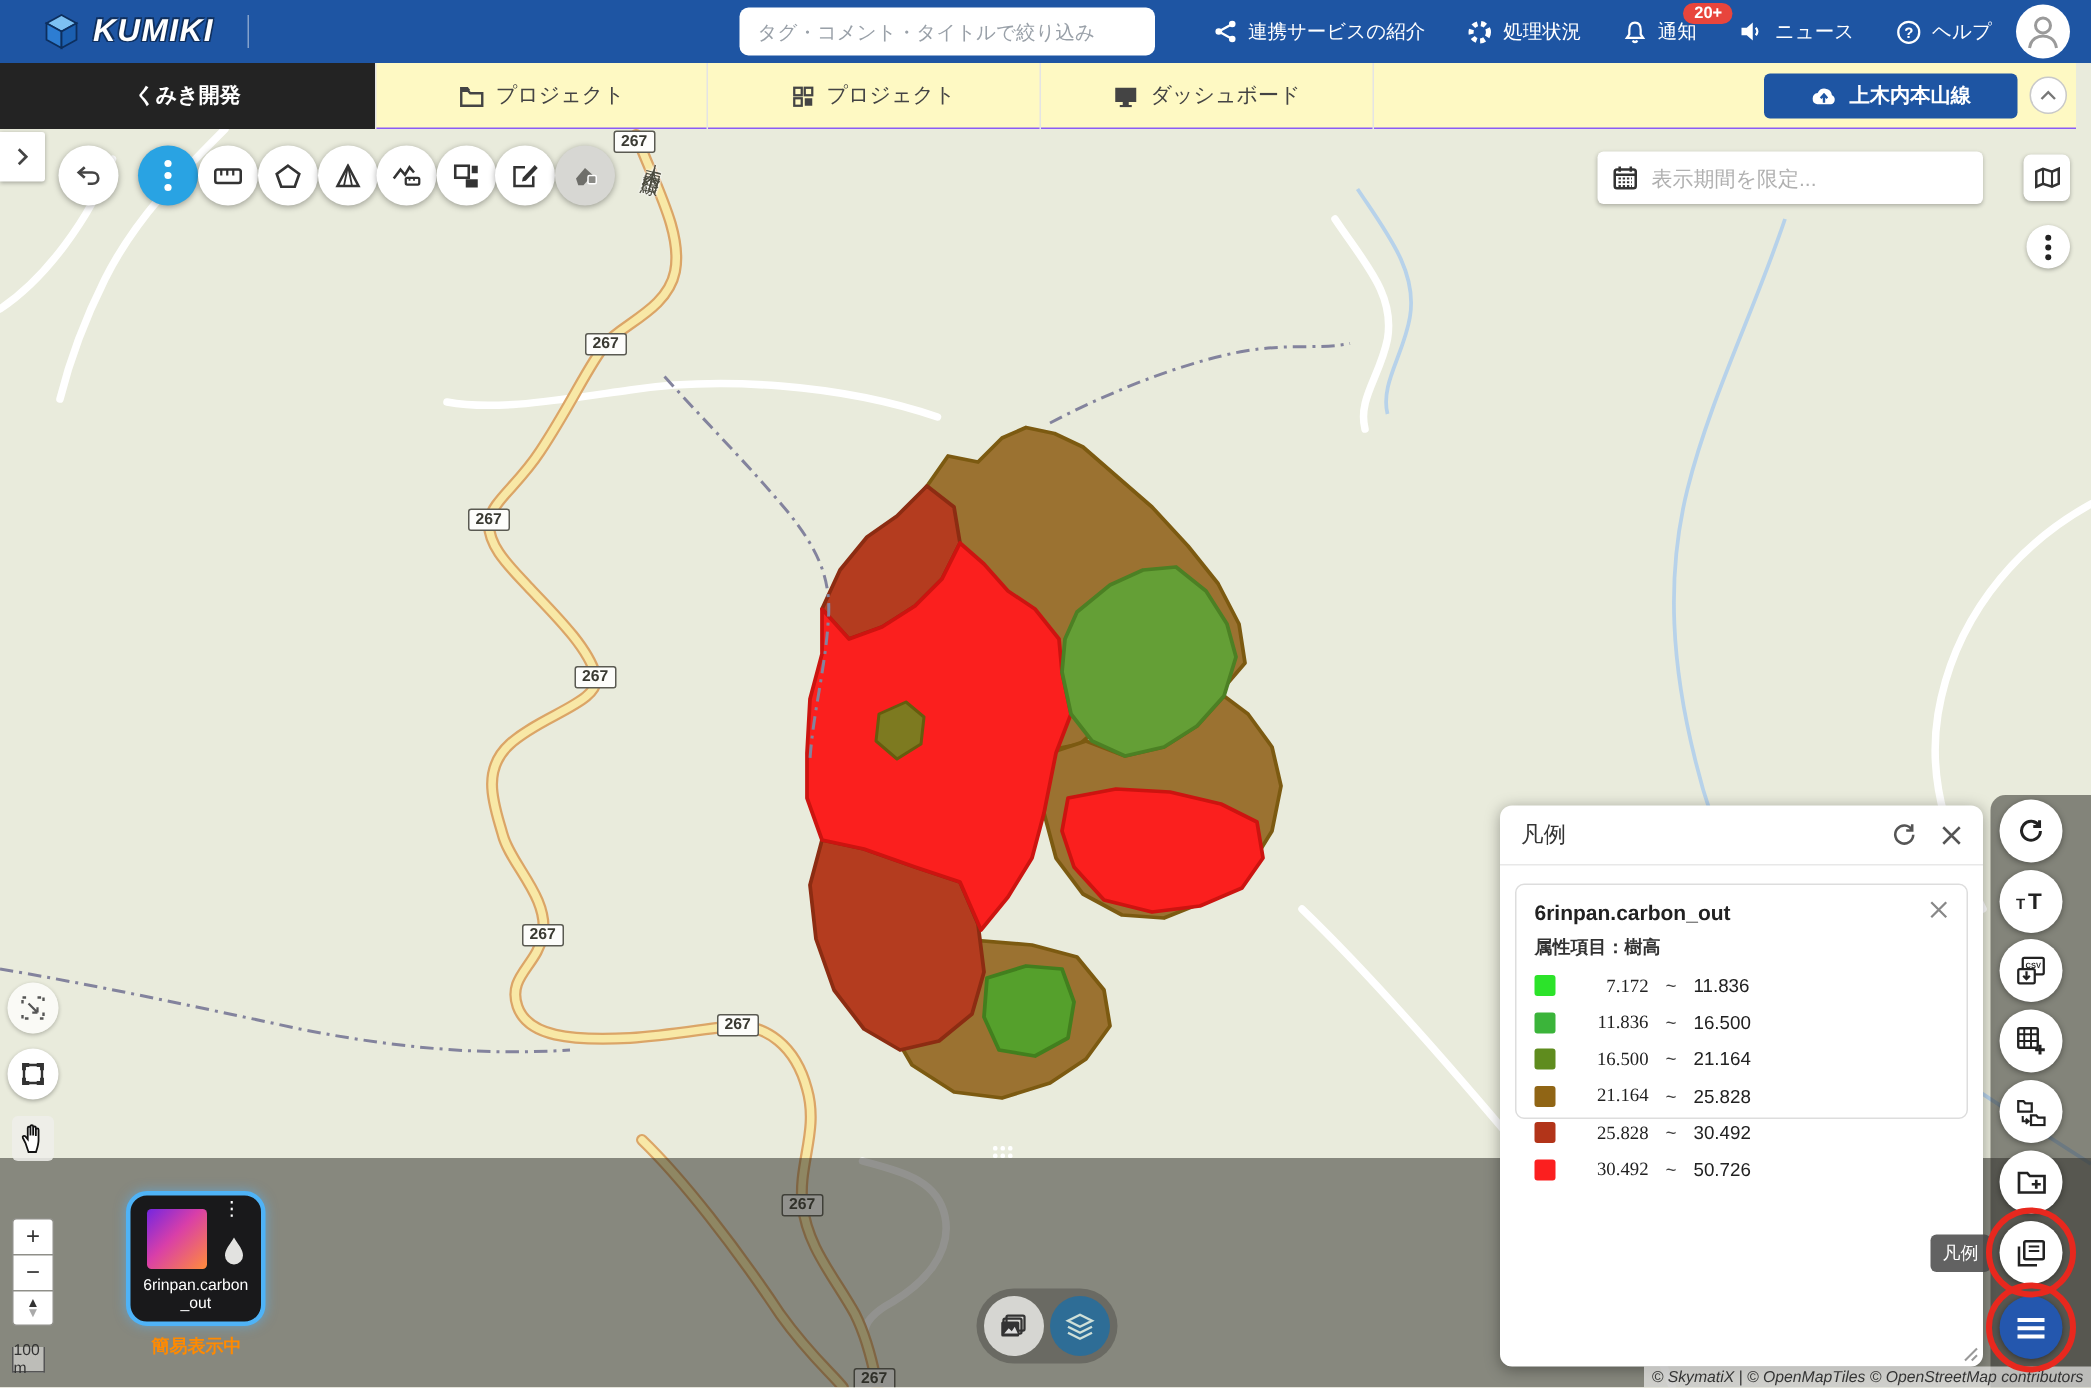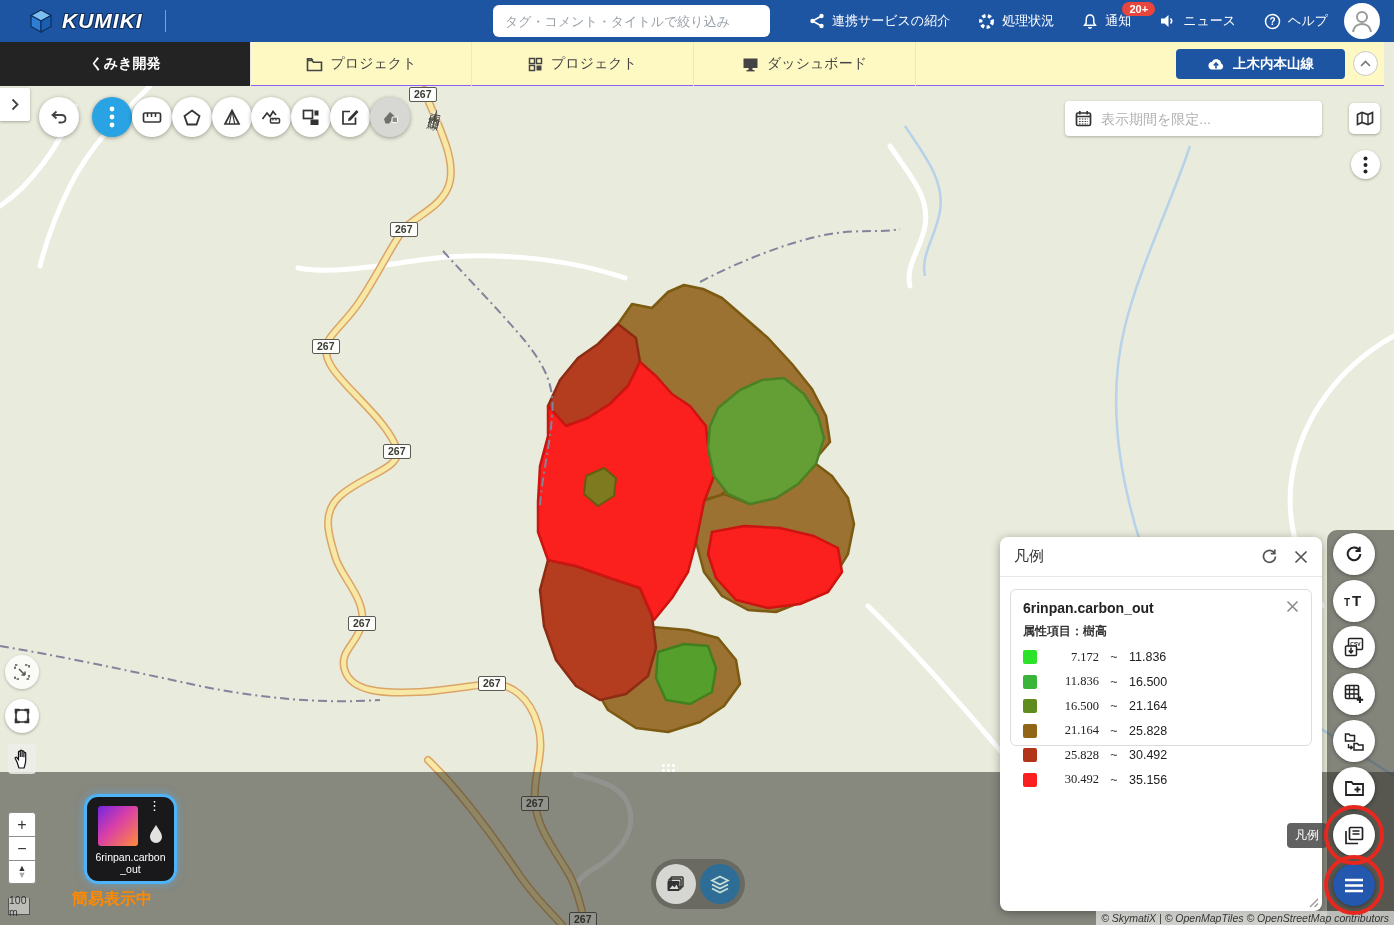--- a/index.html
+++ b/index.html
@@ -59,21 +59,21 @@
   .zbtn:first-child { border-radius:3px 3px 0 0; }
   .zbtn:last-child { border-bottom:1px solid #8f8f89; border-radius:0 0 3px 3px; font-size:9px; flex-direction:column; line-height:7px; }
   .comp-up { color:#333; } .comp-dn { color:#aaa; }
   #scalebar { position:absolute; left:8px; top:898px; width:22px; height:17px; border-left:1.5px solid #555; border-right:1.5px solid #555; border-bottom:1.5px solid #555; background:rgba(255,255,255,.45); font-size:10.5px; color:#333; display:flex; align-items:center; justify-content:center; z-index:5; }
 
   
   #layer-card { position:absolute; left:84px; top:794px; width:93px; height:90px; background:#19191b; border:3px solid #4fb3f7; border-radius:14px; box-shadow:0 0 8px rgba(80,180,255,.55); z-index:5; }
   #layer-thumb { position:absolute; left:11px; top:9px; width:40px; height:40px; border-radius:3px; background:linear-gradient(135deg,#7426e0 0%,#d93fa8 45%,#ff8c3a 100%); }
   #layer-dots { position:absolute; right:13px; top:6px; color:#fff; font-size:13px; letter-spacing:0; line-height:5px; }
   #layer-name { position:absolute; left:0; bottom:6px; width:100%; text-align:center; color:#fff; font-size:10.5px; line-height:12px; }
-  #layer-status { position:absolute; left:72px; top:889px; width:118px; color:#ff8a00; font-size:16px; font-weight:bold; z-index:5; }
+  #layer-status { position:absolute; left:72px; top:889px; width:118px; text-align:center; color:#ff8a00; font-size:12px; font-weight:bold; z-index:5; }
 
   
   #drag-handle { position:absolute; left:662px; top:764px; z-index:5; display:grid; grid-template-columns:repeat(3,5px); grid-template-rows:repeat(2,5px); }
   #drag-handle i { width:2.5px; height:2.5px; border-radius:50%; background:#fff; }
   #bottom-pill { position:absolute; left:651px; top:859px; width:94px; height:50px; background:rgba(82,82,76,.55); border-radius:25px; z-index:5; }
   .pill-btn { position:absolute; top:5px; width:40px; height:40px; border-radius:50%; display:flex; align-items:center; justify-content:center; }
   #gallery-map-btn { left:5px; background:#d6d6d2; }
   #layers-btn { left:49px; background:#2e6d96; }
 
   
@@ -455,21 +455,21 @@
       <div class="lg-row">
           <span class="lg-sw" style="background: rgb(178, 52, 25);"></span>
           <span class="lg-from">25.828</span>
           <span class="lg-tilde">~</span>
           <span class="lg-to">30.492</span>
         </div>
       <div class="lg-row">
           <span class="lg-sw" style="background: rgb(251, 31, 31);"></span>
           <span class="lg-from">30.492</span>
           <span class="lg-tilde">~</span>
-          <span class="lg-to">35.156</span>
+          <span class="lg-to">50.726</span>
         </div>
     </div>
     <svg id="legend-resize" viewBox="0 0 12 12">
         <path d="M11,3 L3,11 M11,7.5 L7.5,11" stroke="#999" stroke-width="1.4"></path>
       </svg>
   </div>
   <div id="legend-tooltip">凡例</div>
 
   <div class="sbtn" style="top:533px;">
     <svg width="18" height="18" viewBox="0 0 18 18">

